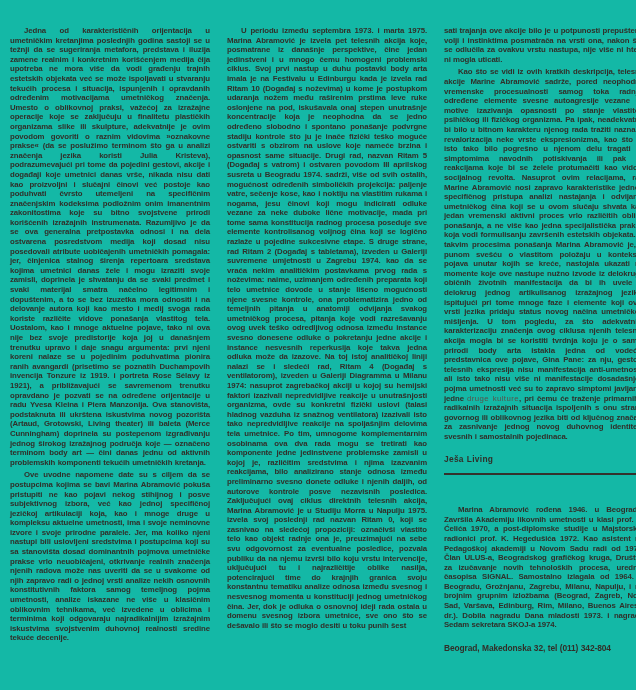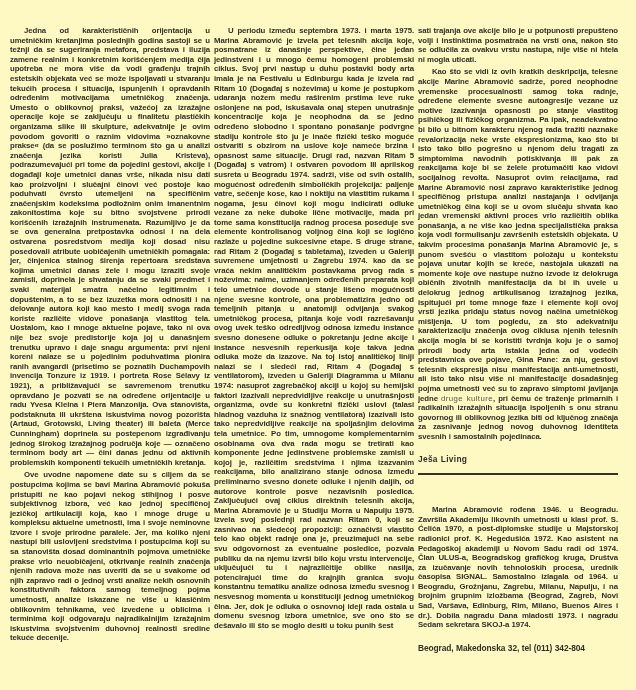--- a/index.html
+++ b/index.html
@@ -4,25 +4,25 @@
 <style>
   html, body {
     margin: 0;
     padding: 0;
     background: #b9b2a2;
   }
   .page {
     position: relative;
     width: 636px;
     height: 690px;
-    background: #fef9c3;
+    background: #14b8a6;
     box-sizing: border-box;
     padding: 26px 25px 0 10px;
     display: flex;
-    gap: 4px;
+    gap: 17px;
     overflow: hidden;
     font-family: "Liberation Sans", sans-serif;
     color: #312f29;
   }
   .col {
     width: 200px;
     flex: 0 0 200px;
   }
   .col p {
     margin: 0;

